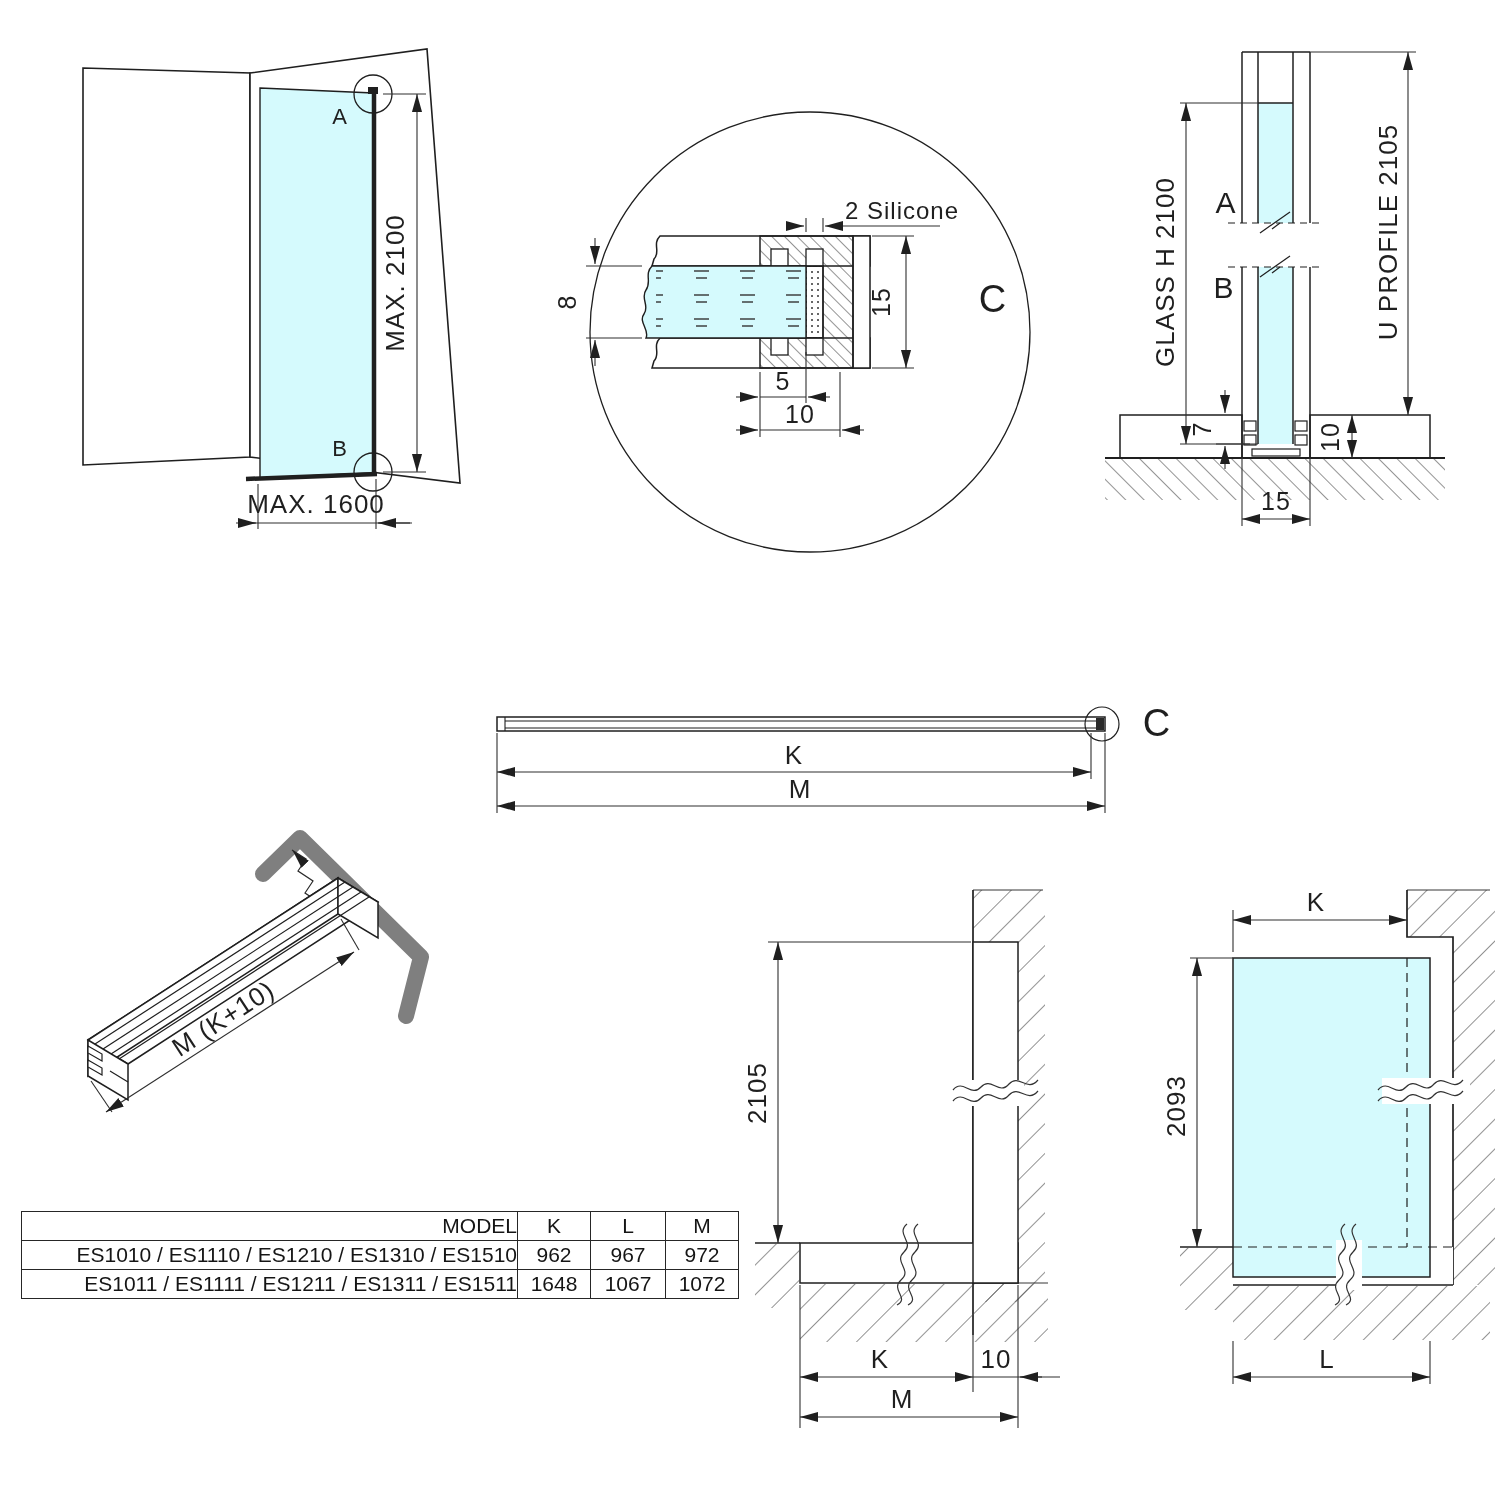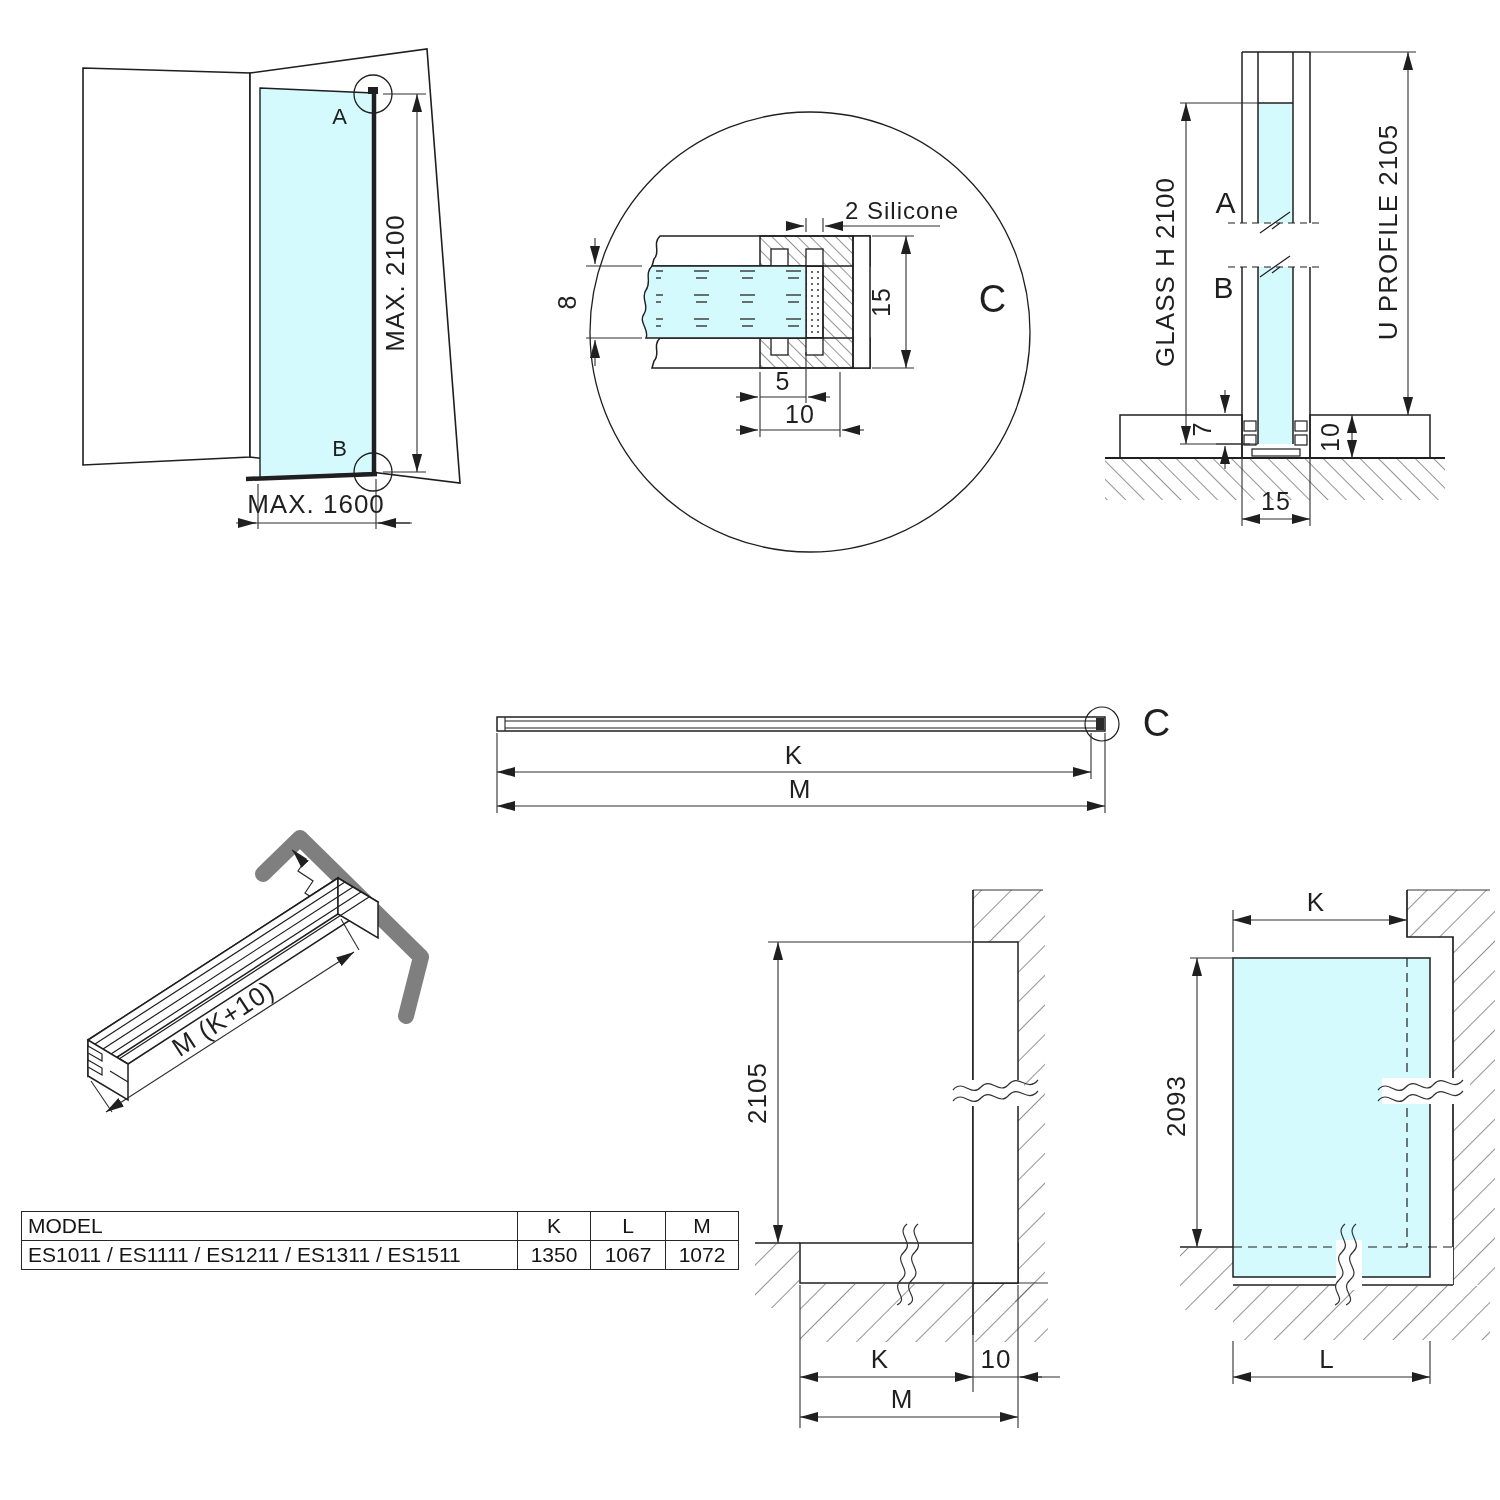--- a/index.html
+++ b/index.html
@@ -9,21 +9,21 @@
   .dimtxt{font-size:26px;}
   .dimtxt-sm{font-size:25px;}
   .marker-sm{font-size:22px;}
   .marker-lg{font-size:30px;}
   .marker-xl{font-size:38px;}
   .rottxt{font-size:26px;}
   table.spec{position:absolute;left:21px;top:1211px;border-collapse:collapse;table-layout:fixed;
              background:#fff;font-size:21px;color:#151515;}
   table.spec th,table.spec td{border:1.6px solid #262626;height:28px;padding:0;font-weight:400;
              white-space:nowrap;overflow:hidden;}
-  table.spec .c-model{width:489px;text-align:left;padding-left:6px;}
+  table.spec .c-model{width:489px;text-align:right;padding-left:6px;}
   table.spec .c-k{width:72px;text-align:center;}
   table.spec .c-l{width:74px;text-align:center;}
   table.spec .c-m{width:72px;text-align:center;}
   table.spec th{text-align:center;padding-left:0;}
 </style>
 </head>
 <body>
 
 <div class="sheet">
 <svg width="1500" height="1500" viewBox="0 0 1500 1500">
@@ -309,20 +309,26 @@
   <thead>
     <tr>
       <th class="c-model">MODEL</th>
       <th class="c-k">K</th>
       <th class="c-l">L</th>
       <th class="c-m">M</th>
     </tr>
   </thead>
   <tbody>
     <tr>
+      <td class="c-model">ES1010 / ES1110 / ES1210 / ES1310 / ES1510</td>
+      <td class="c-k">962</td>
+      <td class="c-l">967</td>
+      <td class="c-m">972</td>
+    </tr>
+    <tr>
       <td class="c-model">ES1011 / ES1111 / ES1211 / ES1311 / ES1511</td>
-      <td class="c-k">1350</td>
+      <td class="c-k">1648</td>
       <td class="c-l">1067</td>
       <td class="c-m">1072</td>
     </tr>
   </tbody>
 </table>
 </div>
 
 </body></html>

